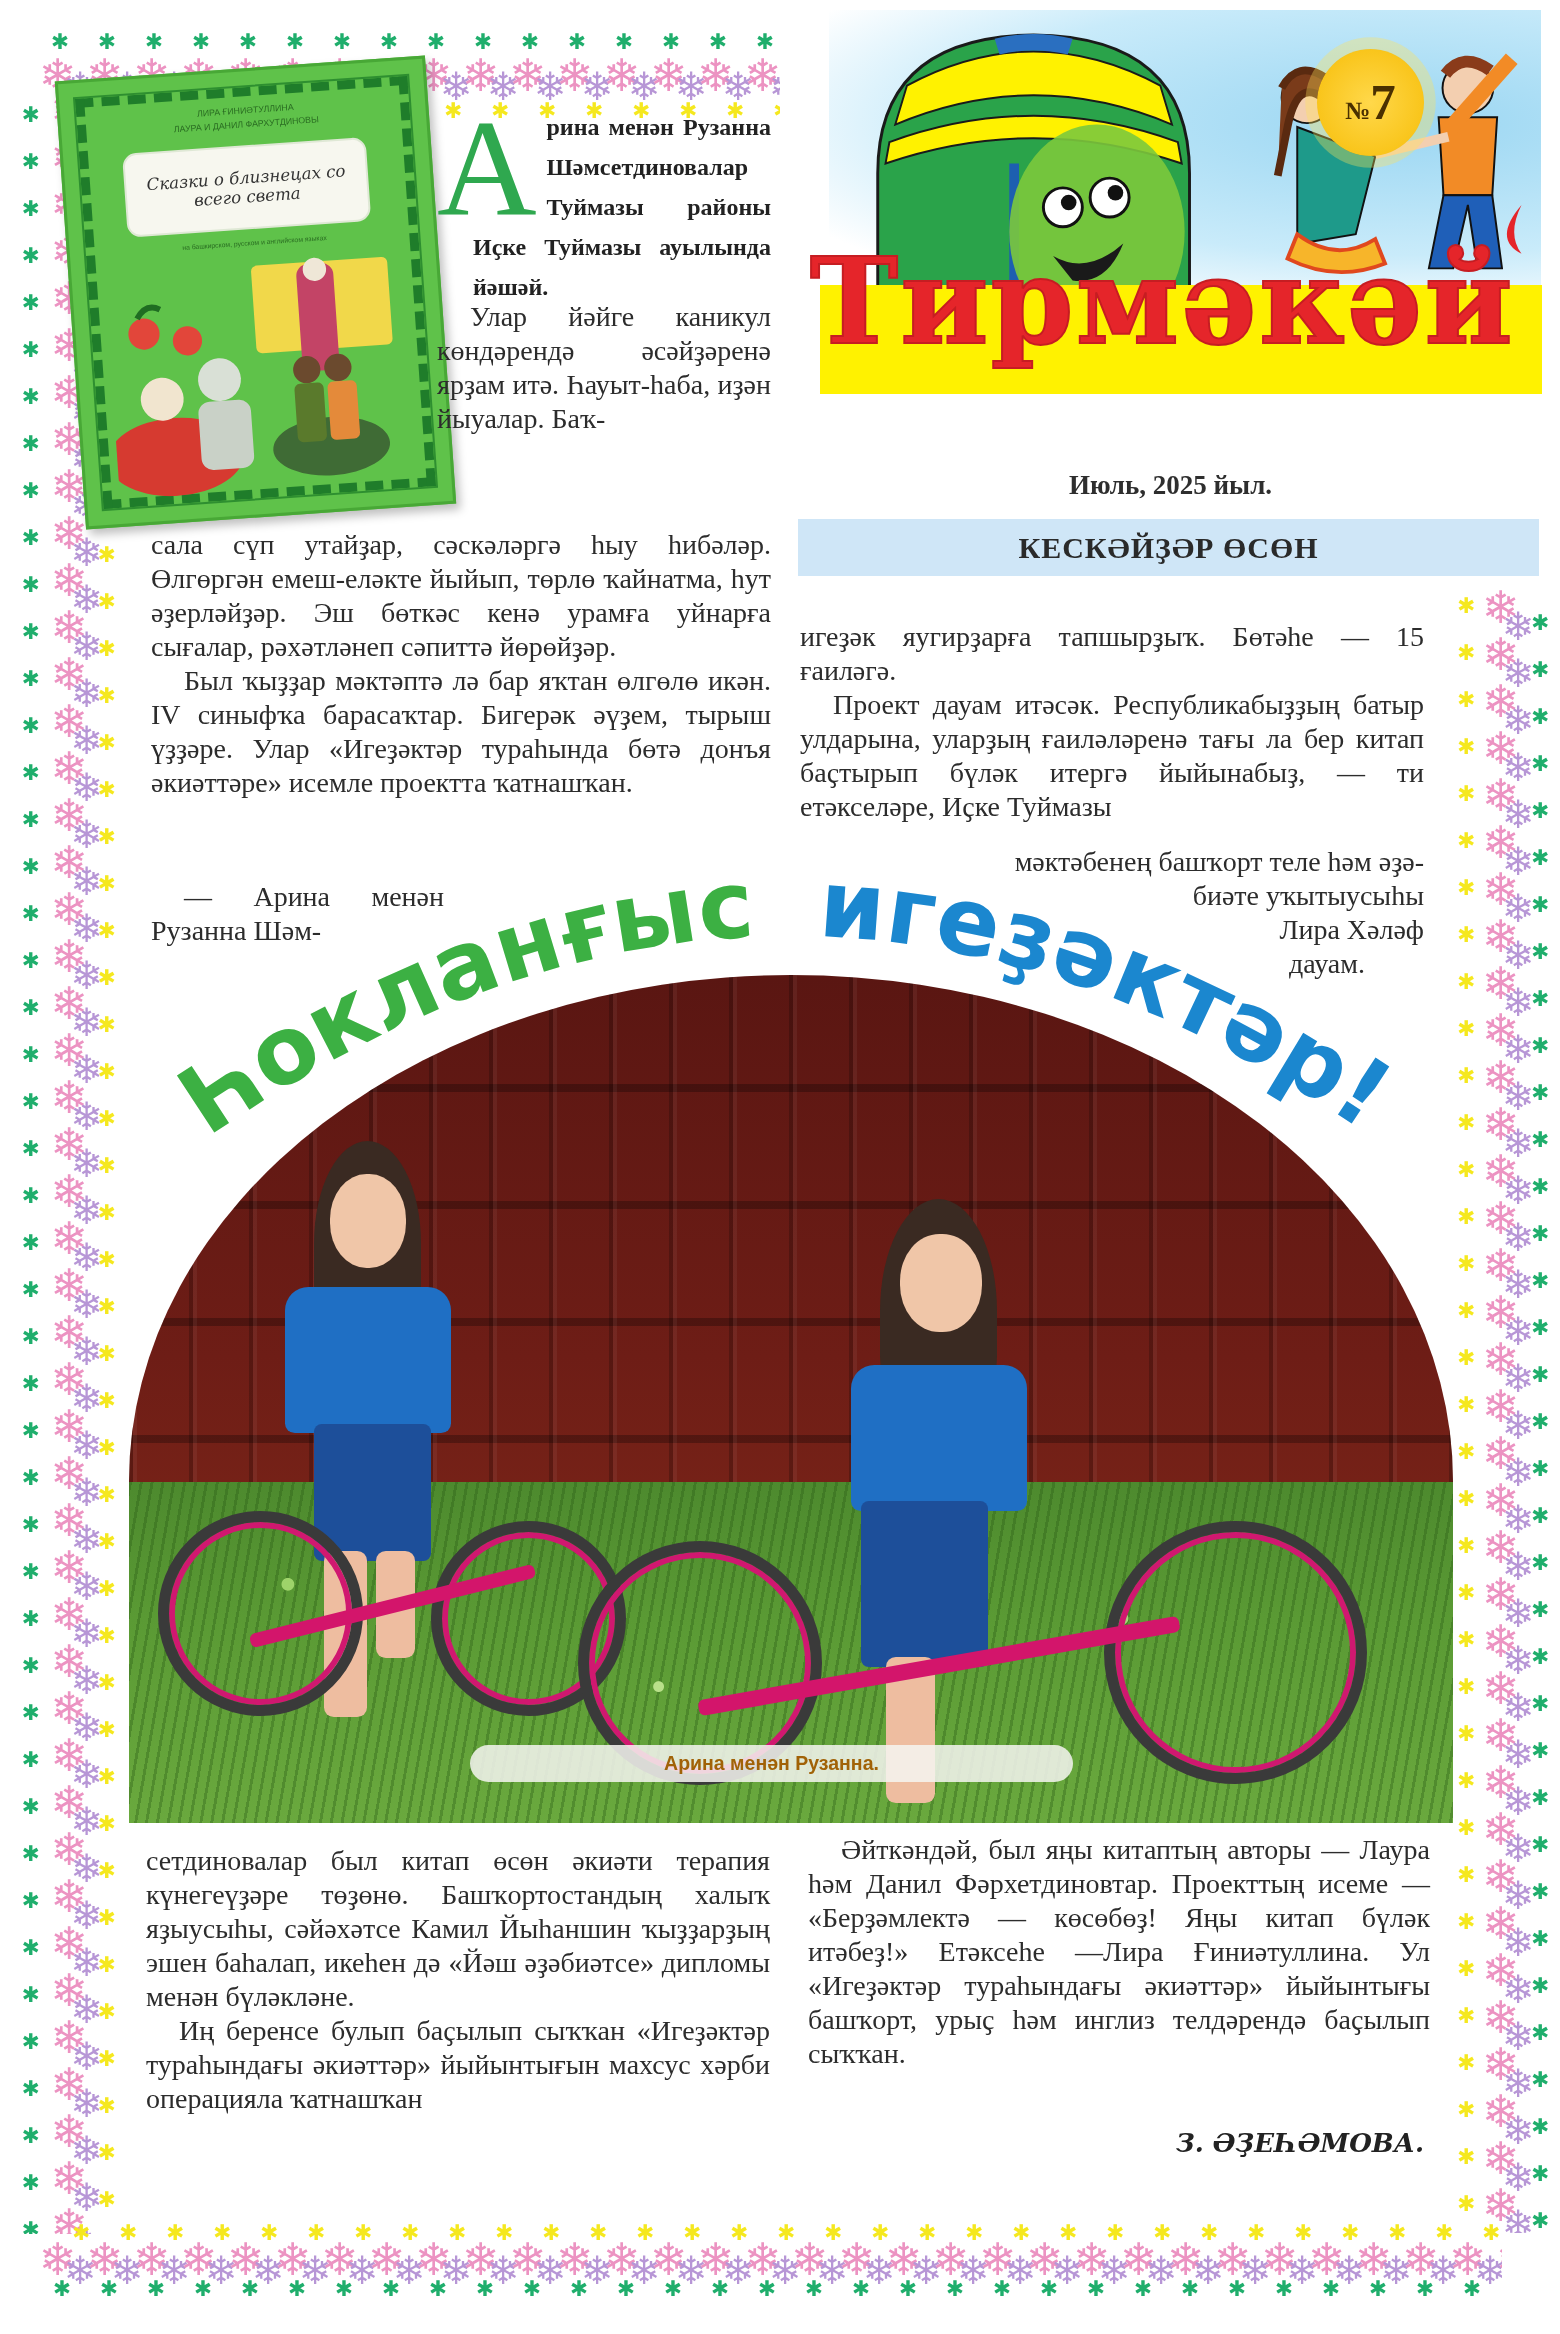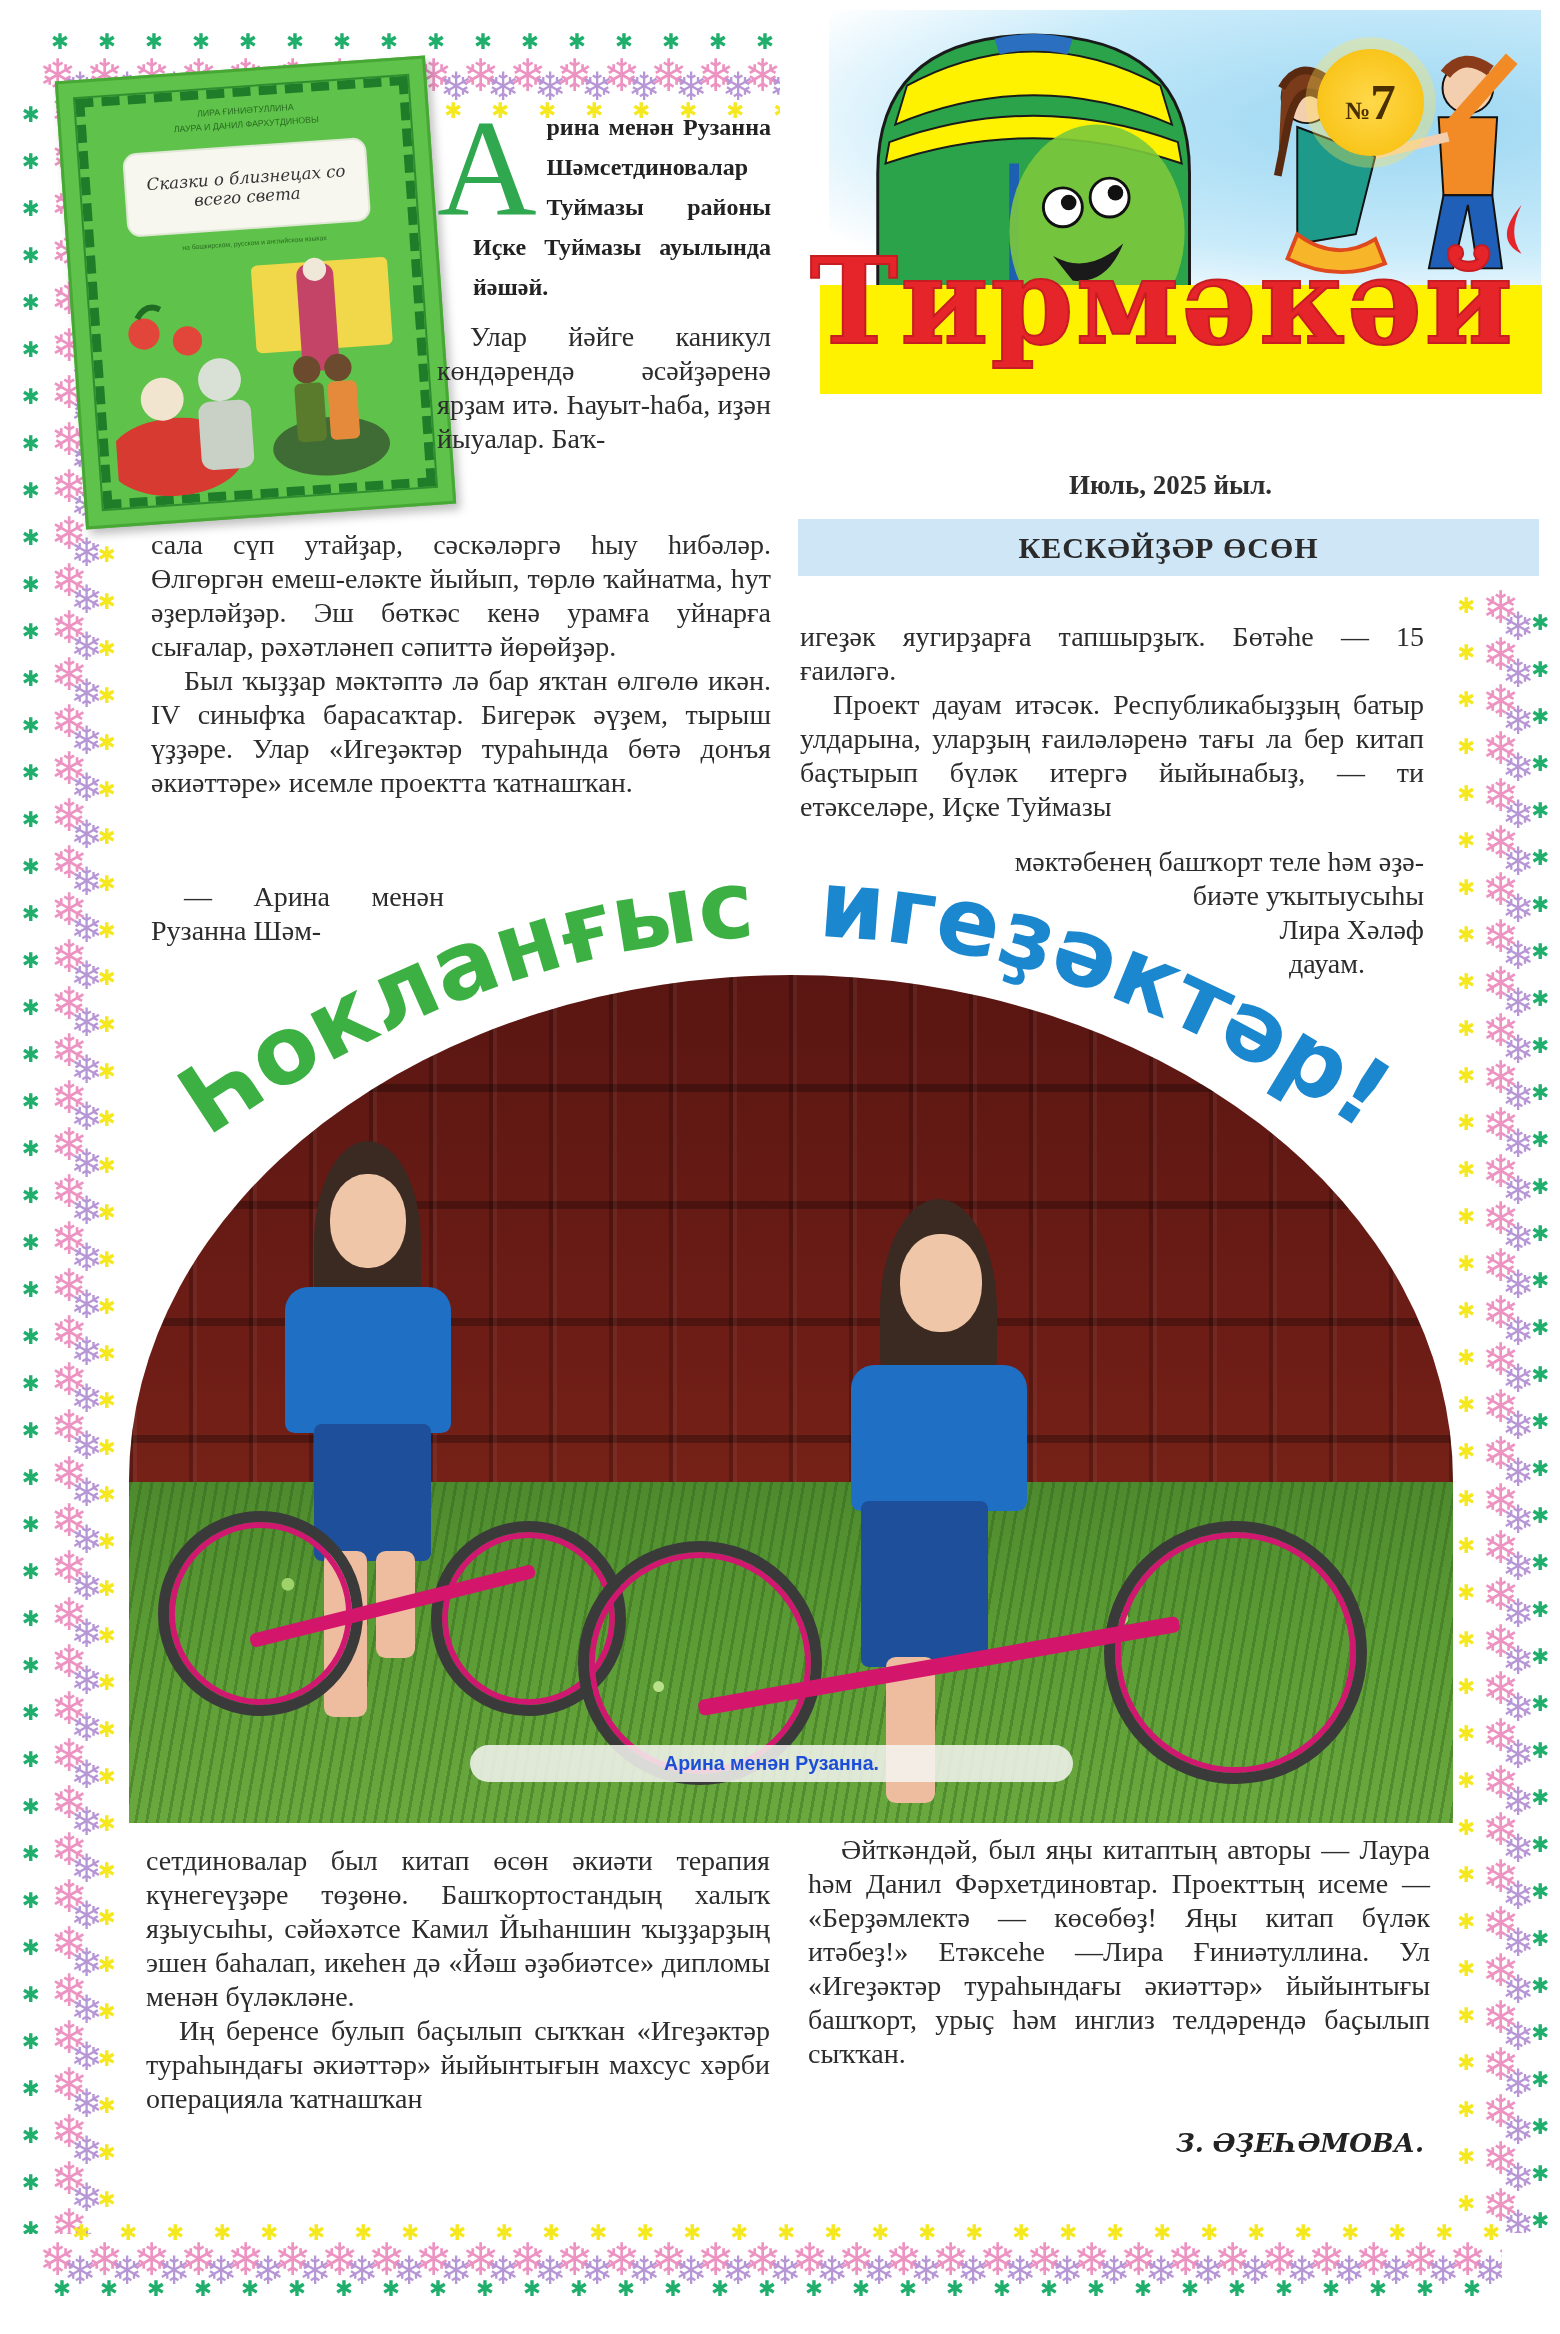--- a/index.html
+++ b/index.html
@@ -69,21 +69,21 @@
   
   .text { font-family: "Liberation Serif", serif; font-size: 28px; line-height: 34px; color: #2c2c2c; text-align: justify; }
   .text p { text-indent: 33px; }
   .text p.noindent { text-indent: 0; margin-top: 11px; }
 
   .lead-block { position: absolute; left: 437px; top: 107px; width: 334px; }
   .dropcap { float: left; font-family: "Liberation Serif", serif; font-size: 138px; line-height: 109px; color: #2fa84f;
     margin: 5.9px 9.8px 0 0; height: 109px; }
   .lead-text { font-family: "Liberation Serif", serif; font-weight: bold; font-size: 24px; line-height: 40px; color: #222;
     text-align: justify; margin-left: 36px; }
-  .lead-rest { position: absolute; left: 437px; top: 320px; width: 334px; }
+  .lead-rest { position: absolute; left: 437px; top: 300px; width: 334px; }
   .col-left-main { position: absolute; left: 151px; top: 517px; width: 620px; }
   .col-left-narrow { position: absolute; left: 151px; top: 880px; width: 293px; }
 
   .col-right-top { position: absolute; left: 800px; top: 609px; width: 624px; }
 
   .col-bottom-left { position: absolute; left: 146px; top: 1833px; width: 624px; }
   .col-bottom-right { position: absolute; left: 808px; top: 1833px; width: 622px; }
   .signature { position: absolute; left: 1073px; top: 2128px; width: 351px; text-align: right;
     font-family: "DejaVu Serif", serif; font-weight: bold; font-style: italic; font-size: 26px; color: #222; }
 
@@ -105,21 +105,21 @@
   .figure { position: absolute; }
   .hair { position: absolute; background: #3a2a22; border-radius: 50% 50% 30% 30%; }
   .face { position: absolute; background: #f0c6a8; border-radius: 48%; }
   .shirt { position: absolute; background: #1f6fc4; border-radius: 23.4px 23.4px 9.8px 9.8px; }
   .shorts { position: absolute; background: #1d4f9a; border-radius: 7.8px; }
   .leg { position: absolute; background: #eebda0; border-radius: 9.8px; }
   .wheel { position: absolute; border-radius: 50%; border: 11.7px solid #3a3a3a; box-shadow: inset 0 0 0 5.9px #d01870; }
   .frame-bar { position: absolute; background: #d3156b; border-radius: 5.9px; }
   .caption { position: absolute; left: 341px; top: 770px; width: 603px; height: 37px; border-radius: 18.5px;
     background: rgba(245,245,240,0.86); display: flex; align-items: center; justify-content: center; }
-  .caption span { font-family: "Liberation Sans", sans-serif; font-weight: bold; font-size: 19.5px; color: #1d4ed8; }
+  .caption span { font-family: "Liberation Sans", sans-serif; font-weight: bold; font-size: 19.5px; color: #a16207; }
 
   
   .headline { position: absolute; left: 117px; top: 858px; width: 1346px; height: 312px; }
   .headline text { font-family: "DejaVu Sans", sans-serif; font-weight: bold; font-size: 96px; }
 </style>
 </head>
 <body>
 
 <div class="border-strip border-top" id="bTop">
     <div class="flake-cell">

